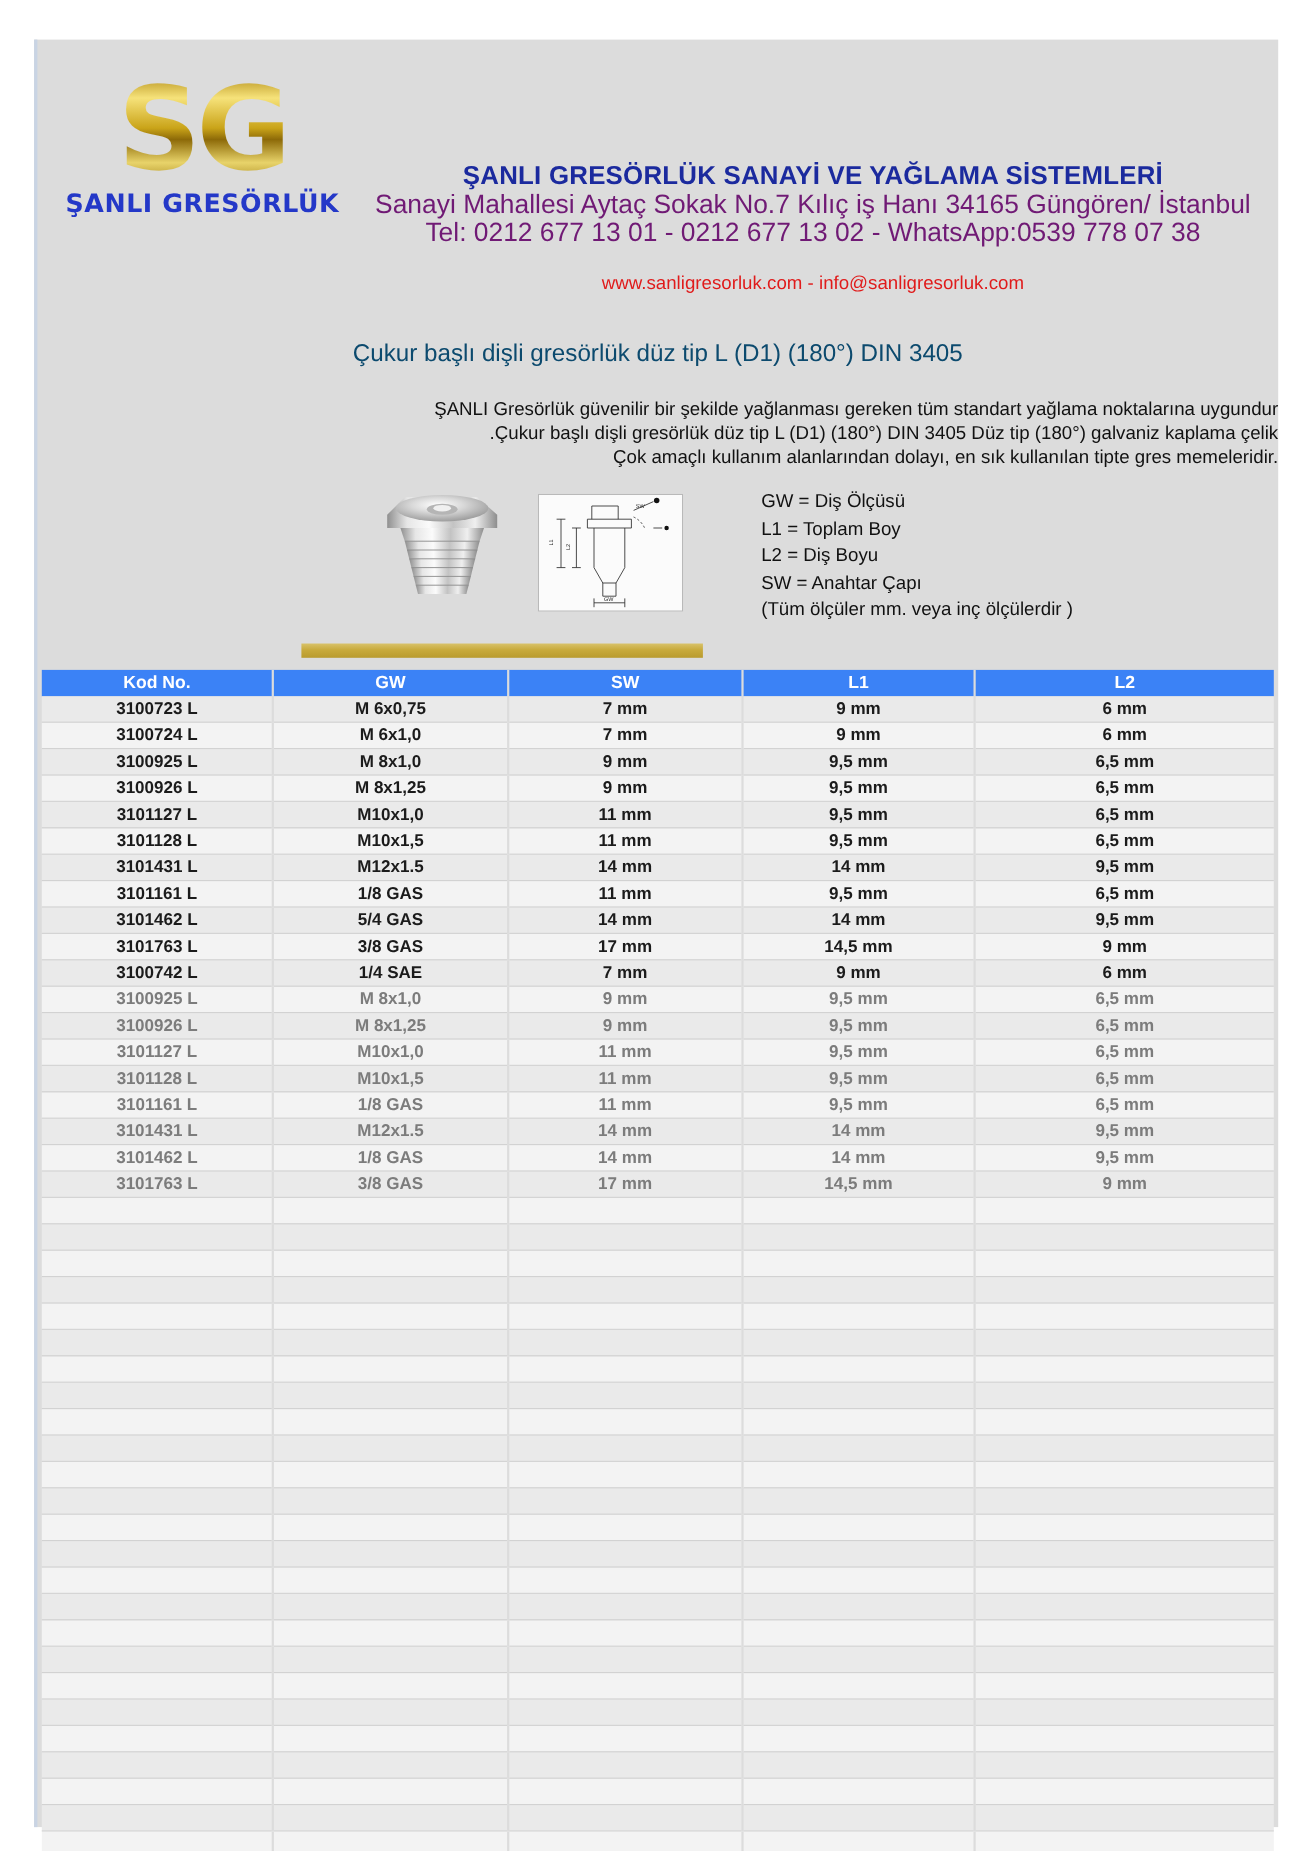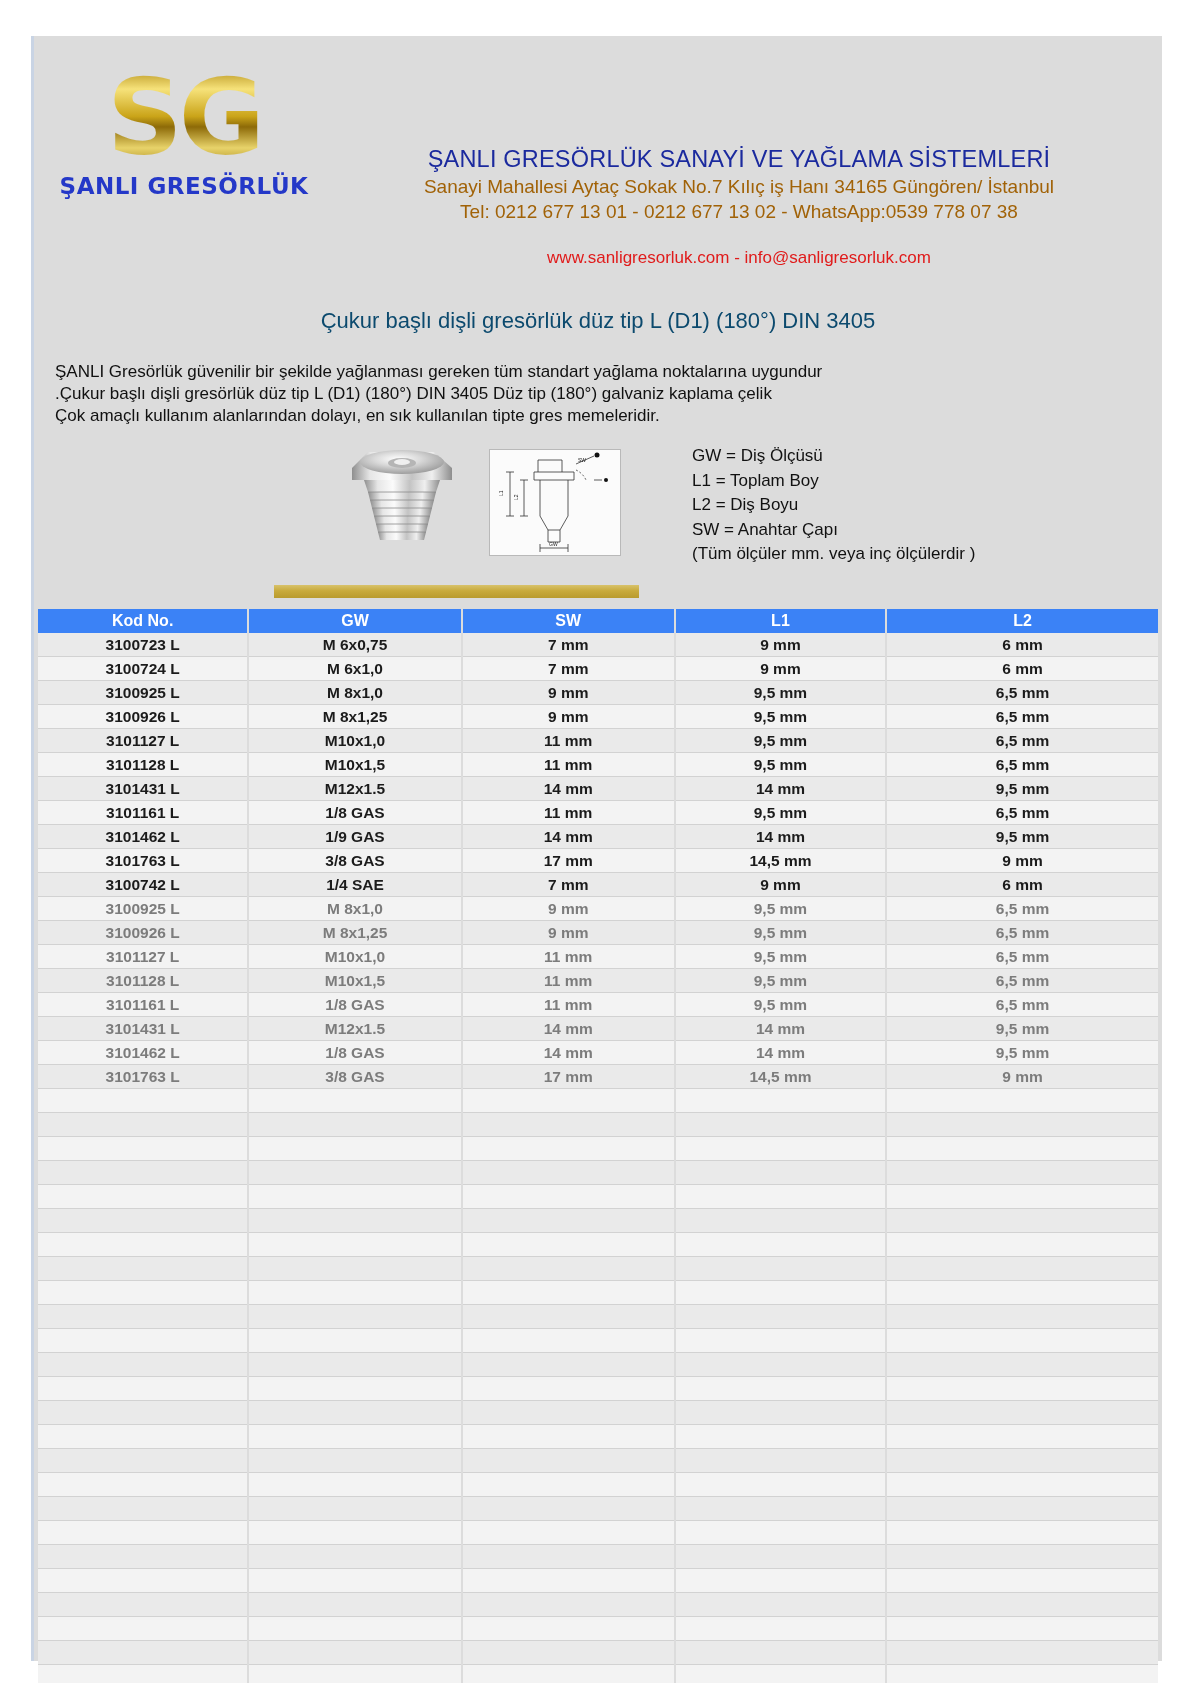--- a/index.html
+++ b/index.html
@@ -39,36 +39,36 @@
   .logo-name{
     display:block;margin-top:2px;
     font-size:23px;font-weight:bold;color:#2438c8;
     letter-spacing:0.5px;
     font-family:"DejaVu Sans", sans-serif;
   }
   .company{
     position:absolute;left:300px;top:108px;width:810px;text-align:center;
   }
   .company .l1{
-    font-size:23.5px;font-weight:normal;color:#1b2a9e;letter-spacing:0.2px;
+    font-size:23.5px;font-weight:bold;color:#1b2a9e;letter-spacing:0.2px;
     line-height:30px;white-space:nowrap;
   }
   .company .l2,.company .l3{
-    font-size:19px;color:#a16207;line-height:25px;white-space:nowrap;
+    font-size:24px;color:#701a75;line-height:25px;white-space:nowrap;
   }
   .company .l4{
     font-size:17px;color:#e01b1b;line-height:25px;white-space:nowrap;margin-top:21px;
   }
   
   .prod-title{
     position:absolute;left:0;top:272px;width:1128px;text-align:center;
     font-size:22px;color:#0c4a6e;
   }
   .desc{
-    position:absolute;left:0;top:325px;width:1128px;text-align:left;padding-left:21px;
+    position:absolute;left:0;top:325px;width:1128px;text-align:right;
   }
   .desc div{font-size:17px;color:#111;line-height:22px;}
   
   .fig-photo{
     position:absolute;left:300px;top:410px;width:135px;height:105px;
   }
   .fig-draw{
     position:absolute;left:455px;top:413px;width:130px;height:105px;
     background:#fbfbfb;border:1px solid #b9b9b9;
   }
@@ -273,21 +273,21 @@
           </tr>
           <tr class="even">
             <td class="c0">3101161 L</td>
             <td class="c1">1/8 GAS</td>
             <td class="c2">11 mm</td>
             <td class="c3">9,5 mm</td>
             <td class="c4">6,5 mm</td>
           </tr>
           <tr class="odd">
             <td class="c0">3101462 L</td>
-            <td class="c1">1/9 GAS</td>
+            <td class="c1">5/4 GAS</td>
             <td class="c2">14 mm</td>
             <td class="c3">14 mm</td>
             <td class="c4">9,5 mm</td>
           </tr>
           <tr class="even">
             <td class="c0">3101763 L</td>
             <td class="c1">3/8 GAS</td>
             <td class="c2">17 mm</td>
             <td class="c3">14,5 mm</td>
             <td class="c4">9 mm</td>

